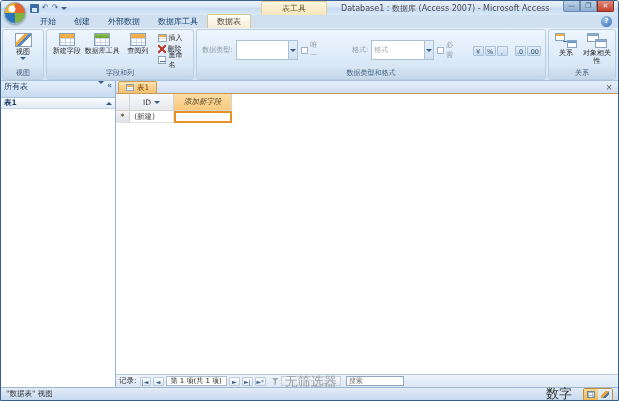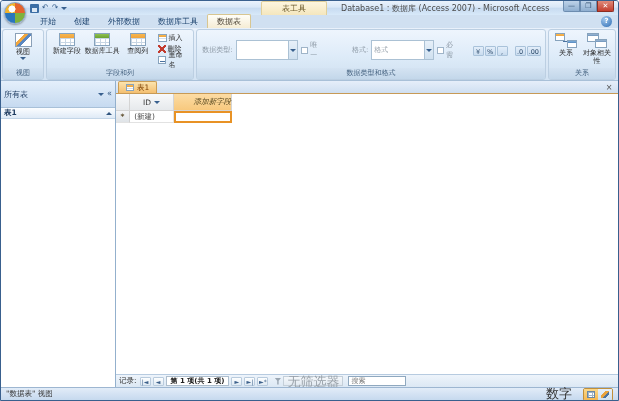--- a/index.html
+++ b/index.html
@@ -95,21 +95,21 @@
     display:flex; align-items:center; justify-content:center; }
   .chk-row { display:flex; align-items:center; gap:2px; font-size:7px; color:#8e9aa6; }
   .chk { width:7px; height:7px; background:#fff; border:1px solid #9fb4c8; }
   .fmt-btnrow { display:flex; align-items:center; gap:1px; margin-top:1px; }
   .fmt-btn { min-width:11px; height:10px; font-size:6.5px; color:#2c4a6b; text-align:center; line-height:10px;
     background:linear-gradient(#e3eefa,#c9dcef); border:1px solid #a9c2da; border-radius:1px; cursor:pointer; padding:0 1px; }
 
   
   .main { flex:1; display:flex; min-height:0; background:#fff; }
   .navpane { width:115px; flex:0 0 115px; border-right:1px solid #93b0cd; display:flex; flex-direction:column; background:#fff; }
-  .nav-header { height:27px; display:flex; align-items:center; padding:0 3px;
+  .nav-header { height:17px; display:flex; padding:0 3px;
     background:linear-gradient(#e4effb,#c6daf0); border-bottom:1px solid #a8c0d8; }
   .nav-header .txt { flex:1; font-size:8px; color:#1d3a5f; }
   .nav-header .btn { font-size:8px; color:#30557f; margin-left:3px; cursor:pointer; line-height:10px; }
   .nav-group { height:11px; display:flex; align-items:center; padding:0 3px;
     background:linear-gradient(#fbfdff,#dfeaf6); border-bottom:1px solid #c3d5e7; }
   .nav-group .txt { flex:1; font-size:7.5px; color:#1d3a5f; font-weight:bold; }
   .tri-up { width:0; height:0; border-left:3px solid transparent; border-right:3px solid transparent; border-bottom:3px solid #30557f; }
   .nav-item { height:12px; display:flex; align-items:center; gap:3px; padding:0 4px 0 6px; cursor:pointer; }
   .nav-item .txt { font-size:7.5px; color:#222; }
   .nav-item .mini-tbl { flex:0 0 auto; }
@@ -125,35 +125,35 @@
   .doc-close { position:absolute; right:4px; top:2px; width:10px; height:10px; font-size:8px; line-height:9px;
     text-align:center; color:#555; cursor:pointer; }
 
   .sheet { flex:1; background:#fff; position:relative; overflow:hidden; }
   .grid-row { display:flex; }
   .hdr-cell { height:17px; background:linear-gradient(#f8f9fa,#e6e9ec); border-right:1px solid #d4d4d4;
     border-bottom:1px solid #d4d4d4; display:flex; align-items:center; justify-content:center;
     font-size:7.5px; color:#333; cursor:pointer; }
   .hdr-corner { width:14px; flex:0 0 14px; }
   .hdr-id { width:44px; flex:0 0 44px; gap:3px; }
-  .hdr-new { width:58px; flex:0 0 58px; background:linear-gradient(#fcdca4,#f8c97e); font-style:italic; color:#5a4a20;justify-content:flex-end; }
+  .hdr-new { width:58px; flex:0 0 58px; background:linear-gradient(#fcdca4,#f8c97e); font-style:italic; color:#5a4a20; }
   .row-cell { height:12px; border-right:1px solid #e2e2e2; border-bottom:1px solid #e2e2e2;
     display:flex; align-items:center; font-size:7.5px; color:#333; }
   .sel-cell { width:14px; flex:0 0 14px; background:linear-gradient(#f3f4f6,#dfe3e7);
     border-right:1px solid #cfcfcf; justify-content:center; color:#5b4a28; font-weight:bold; }
   .id-cell { width:44px; flex:0 0 44px; justify-content:flex-end; padding-right:18px; color:#444; }
   .new-cell { width:58px; flex:0 0 58px; border:2px solid #e89225; background:#fff; height:12px; }
 
   .recnav { height:13px; flex:0 0 13px; background:linear-gradient(#eef4fb,#dce8f4);
     border-top:1px solid #b7cbe0; display:flex; align-items:center; gap:2px; padding:0 3px; }
   .recnav .lab { font-size:7.5px; color:#333; margin-right:1px; }
   .rec-btn { font-size:6px; color:#3f628c; border:1px solid #b9cbdd; background:linear-gradient(#fdfefe,#dfeaf4);
     height:9px; min-width:11px; text-align:center; line-height:8px; cursor:pointer; border-radius:1px; }
   .rec-pos { background:#fff; border:1px solid #aebecd; height:10px; font-size:7px; color:#222;
-    padding:0 4px; line-height:9px;font-weight:bold; }
+    padding:0 4px; line-height:9px; }
   .funnel-icon { width:7px; height:7px; background:#9aa6b2;
     clip-path:polygon(0 0,100% 0,60% 45%,60% 100%,40% 100%,40% 45%); margin-left:4px; }
   .nofilter { font-size:13px; color:#98a0a8; border:1px solid #c4cfd9; background:linear-gradient(#f5f8fb,#e2eaf2);
     height:10px; line-height:9px; padding:0 3px; display:flex; align-items:center; gap:2px; cursor:pointer; }
   .search-box { width:58px; height:10px; border:1px solid #8fa8bf; font-size:7px; padding:0 2px;
     font-family:"DejaVu Sans", sans-serif; color:#333; margin-left:3px; }
 
   
   .statusbar { height:13px; flex:0 0 13px; background:linear-gradient(#e2ecf8,#c6d9ee);
     border-top:1px solid #9db6d1; display:flex; align-items:center; padding:0 5px; }

